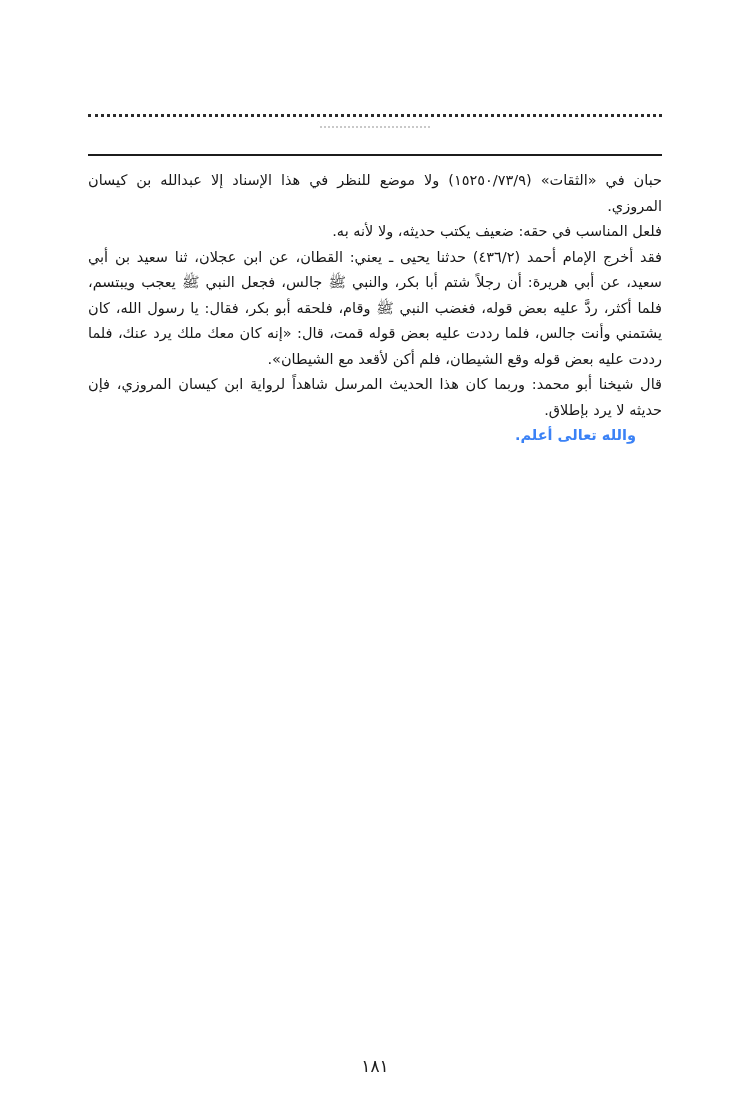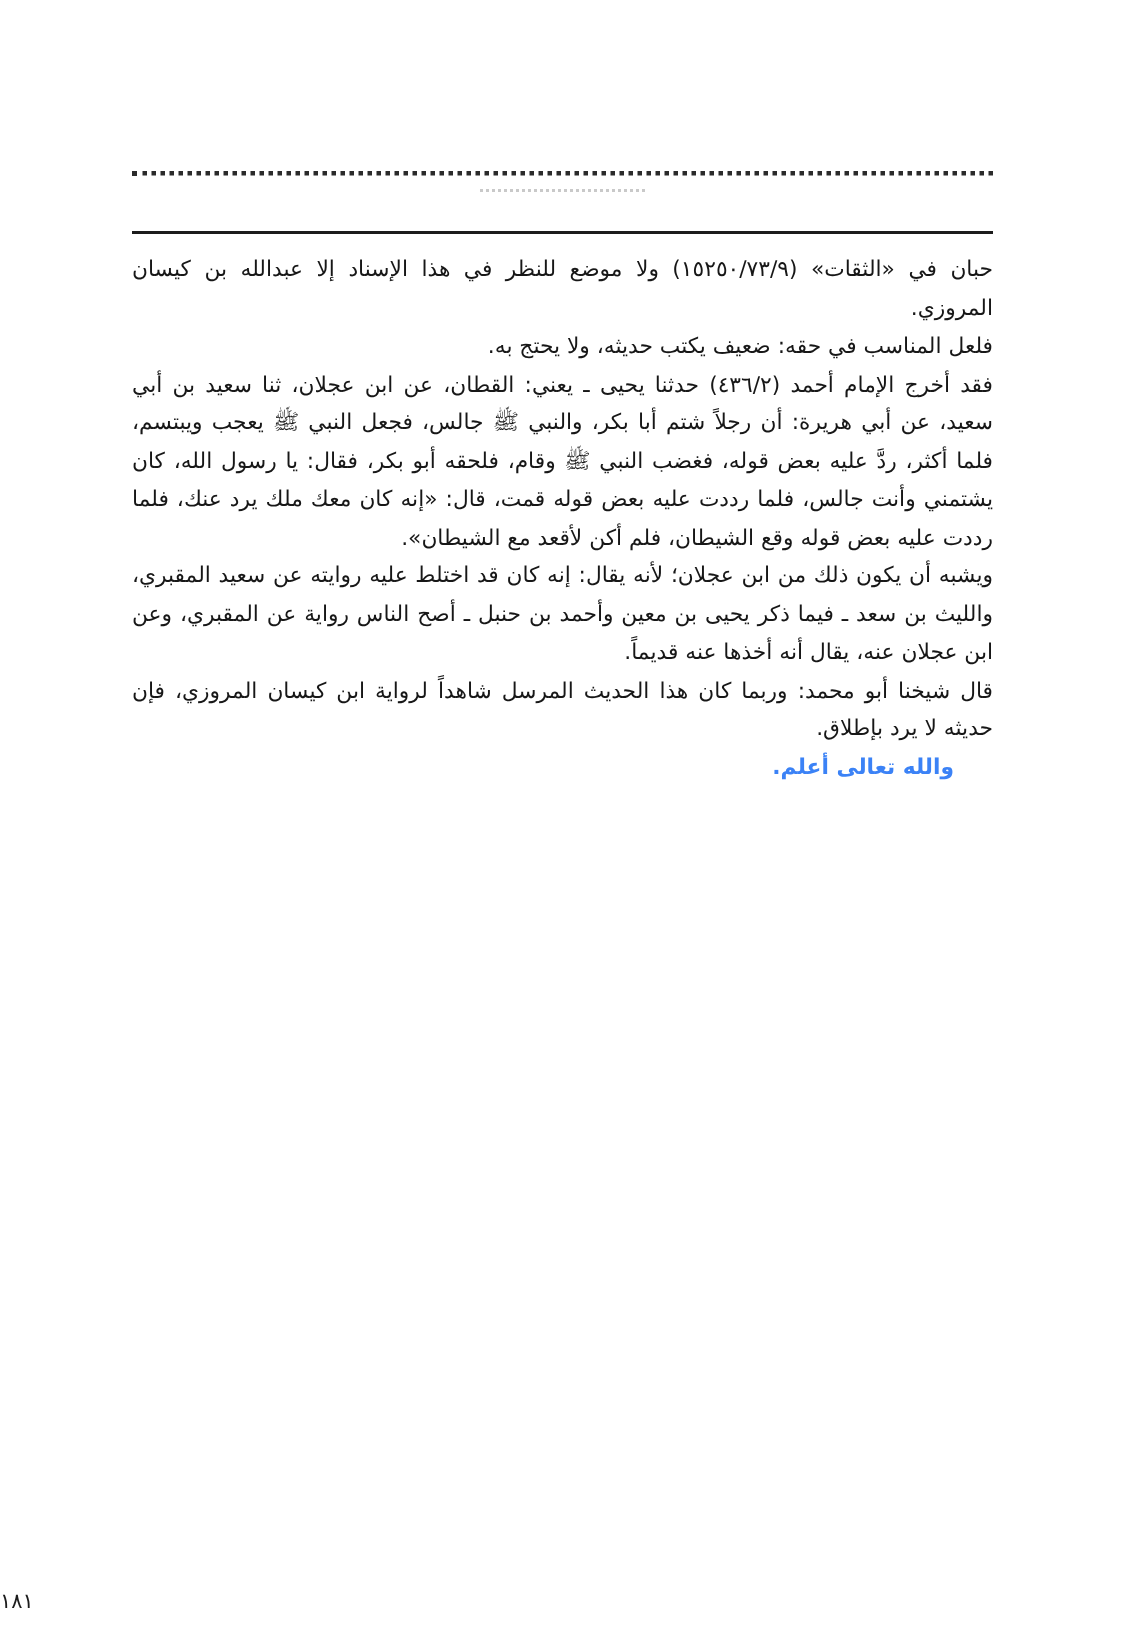--- a/index.html
+++ b/index.html
@@ -51,40 +51,39 @@
     text-align: right;
     font-weight: bold;
     font-size: 14.5px;
     line-height: 25.5px;
     color: #3b82f6;
   }
   .page-number {
     position: absolute;
     left: 0; right: 0;
     bottom: 52px;
-    text-align: left;
+    text-align: center;
     direction: rtl;
-    font-size: 14px;
+    font-size: 17px;
     color: #1c1c1c;
   }
 </style>
 </head>
 <body>
 
 <div class="page">
 
   <div class="dots"></div>
   <div class="smudge"></div>
   <div class="rule"></div>
 
   <div class="text-block" id="paragraphs" lang="ar" dir="rtl">
       <p class="para"><span>حبان في «الثقات» (١٥٢٥٠/٧٣/٩) ولا موضع للنظر في هذا الإسناد إلا عبدالله بن كيسان المروزي.</span></p>
-      <p class="para"><span>فلعل المناسب في حقه: ضعيف يكتب حديثه، ولا يحتج به.</span></p>
+      <p class="para"><span>فلعل المناسب في حقه: ضعيف يكتب حديثه، ولا لأنه به.</span></p>
       <p class="para"><span>فقد أخرج الإمام أحمد (٤٣٦/٢) حدثنا يحيى ـ يعني: القطان، عن ابن عجلان، ثنا سعيد بن أبي سعيد، عن أبي هريرة: أن رجلاً شتم أبا بكر، والنبي ﷺ جالس، فجعل النبي ﷺ يعجب ويبتسم، فلما أكثر، ردَّ عليه بعض قوله، فغضب النبي ﷺ وقام، فلحقه أبو بكر، فقال: يا رسول الله، كان يشتمني وأنت جالس، فلما رددت عليه بعض قوله قمت، قال: </span><span class="bold">«إنه كان معك ملك يرد عنك، فلما رددت عليه بعض قوله وقع الشيطان، فلم أكن لأقعد مع الشيطان».</span></p>
-      <p class="para"><span>ويشبه أن يكون ذلك من ابن عجلان؛ لأنه يقال: إنه كان قد اختلط عليه روايته عن سعيد المقبري، والليث بن سعد ـ فيما ذكر يحيى بن معين وأحمد بن حنبل ـ أصح الناس رواية عن المقبري، وعن ابن عجلان عنه، يقال أنه أخذها عنه قديماً.</span></p>
       <p class="para"><span>قال شيخنا أبو محمد: وربما كان هذا الحديث المرسل شاهداً لرواية ابن كيسان المروزي، فإن حديثه لا يرد بإطلاق.</span></p>
     </div>
 
   <p class="closing" lang="ar" dir="rtl">والله تعالى أعلم.</p>
 
   <div class="page-number">١٨١</div>
 
 </div>
 
 </body></html>

